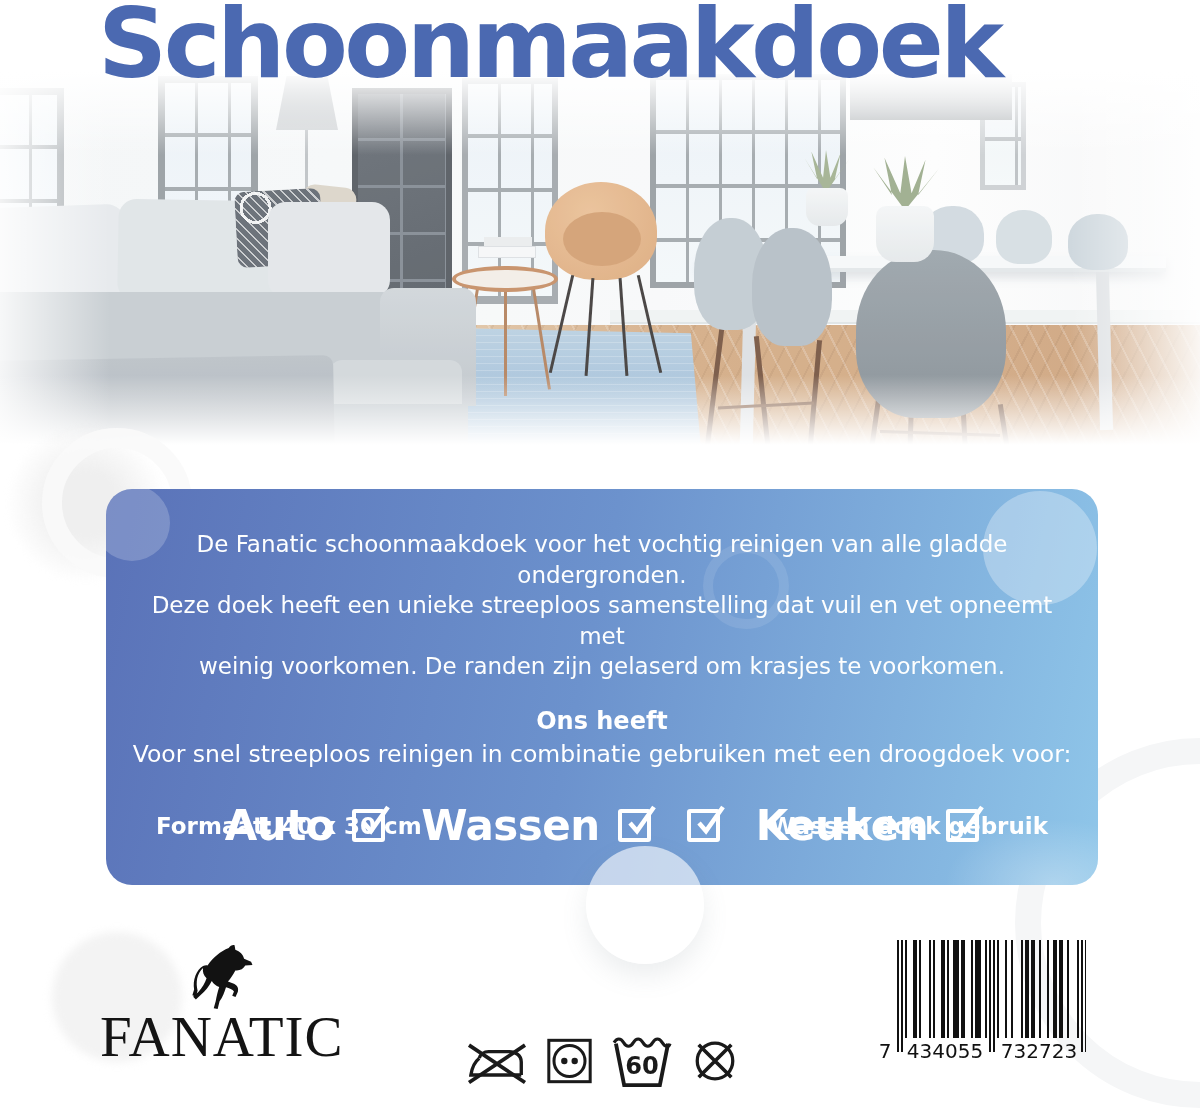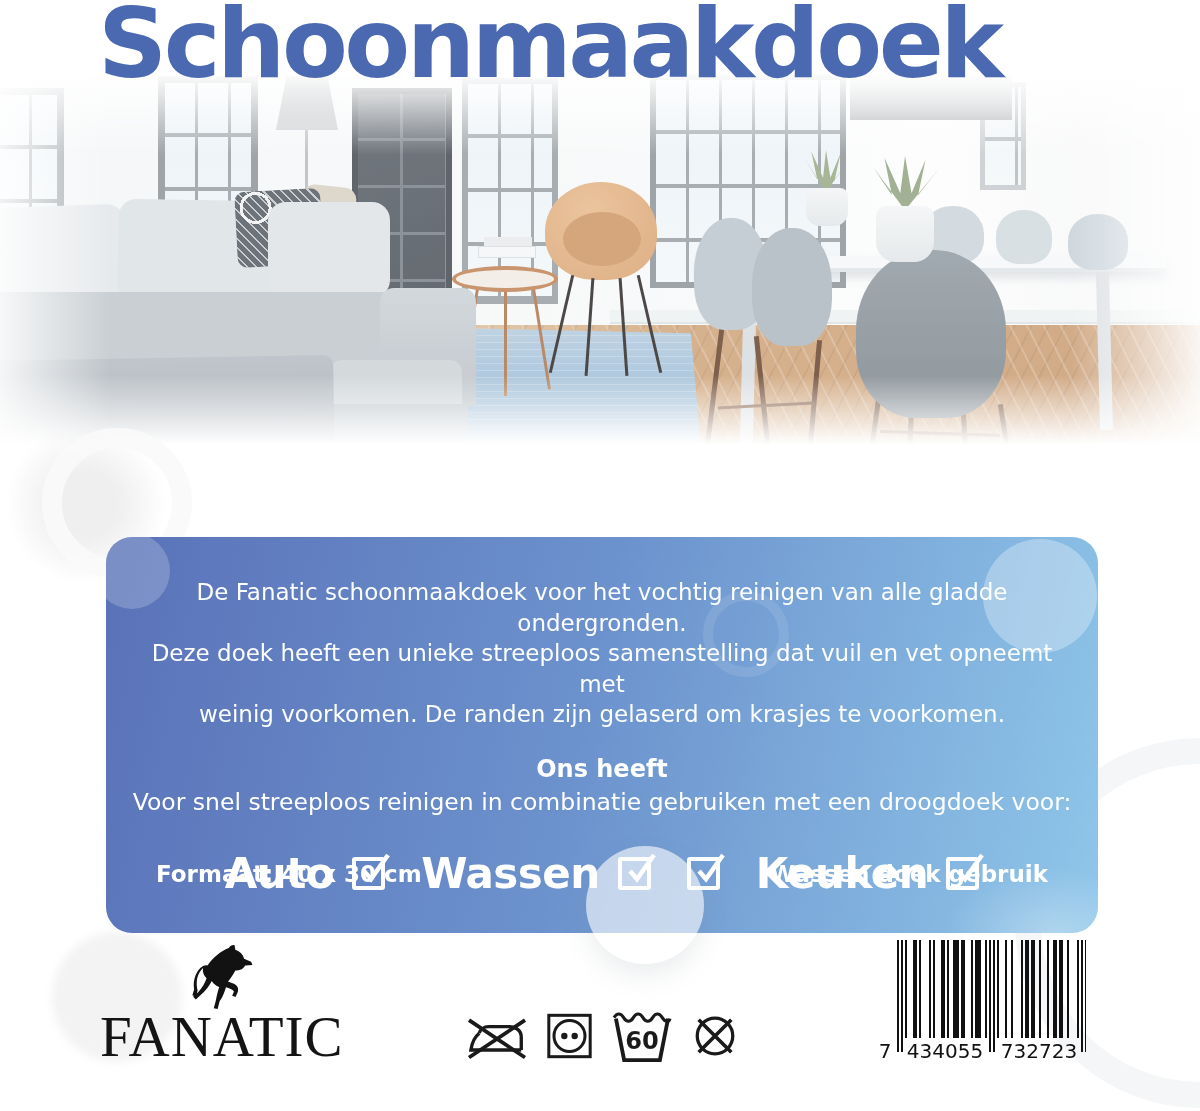--- a/index.html
+++ b/index.html
@@ -152,21 +152,21 @@
   .adv-item{display:flex;align-items:center;gap:18px;}
   .checkbox{position:relative;display:inline-block;width:33px;height:33px;border:4px solid #fff;border-radius:3px;}
   .checkbox svg{position:absolute;left:1px;top:-8px;overflow:visible;}
   .panel-foot{position:absolute;left:50px;right:50px;bottom:46px;display:flex;
       justify-content:space-between;font-size:23px;font-weight:700;}
 
   
   .brand{position:absolute;left:100px;top:944px;width:238px;z-index:3;}
   .brand .horse{display:block;margin:0 auto -6px;}
   .brand-name{font-family:"Liberation Serif",serif;font-size:57px;color:#141414;letter-spacing:1px;line-height:1;}
-  .care{position:absolute;left:466px;top:1008px;display:flex;align-items:center;gap:18px;z-index:3;}
+  .care{position:absolute;left:466px;top:1033px;display:flex;align-items:center;gap:18px;z-index:3;}
   .care svg{display:block;}
   .barcode{position:absolute;left:872px;top:938px;z-index:3;}
   .barcode text{font-family:"DejaVu Sans",sans-serif;font-size:20px;fill:#111;}
 </style>
 </head>
 <body>
 
 <div class="canvas">
 
   <div class="title" style="color: rgb(75, 105, 177);">Schoonmaakdoek</div>
@@ -248,21 +248,21 @@
     <div class="fade-right"></div>
     <div class="fade-top"></div>
     <div class="fade-bottom"></div>
   </div>
 
   <div class="deco d-blob-tl"></div>
   <div class="deco d-ring-tl"></div>
   <div class="deco d-ring-br"></div>
   <div class="deco d-blob-logo"></div>
 
-  <section class="panel" style="background: linear-gradient(102deg, rgb(90, 114, 184) 0%, rgb(108, 146, 205) 48%, rgb(143, 198, 233) 100%); margin-top: 48px;">
+  <section class="panel" style="background: linear-gradient(102deg, rgb(90, 114, 184) 0%, rgb(108, 146, 205) 48%, rgb(143, 198, 233) 100%);">
     <div class="p-bubble pb1"></div>
     <div class="p-bubble pb2"></div>
     <div class="p-bubble pb3"></div>
     <div class="p-bubble pb4"></div>
 
     <div class="desc">
       <div>De Fanatic schoonmaakdoek voor het vochtig reinigen van alle gladde ondergronden.</div>
       <div>Deze doek heeft een unieke streeploos samenstelling dat vuil en vet opneemt met</div>
       <div>weinig voorkomen. De randen zijn gelaserd om krasjes te voorkomen.</div>
     </div>

